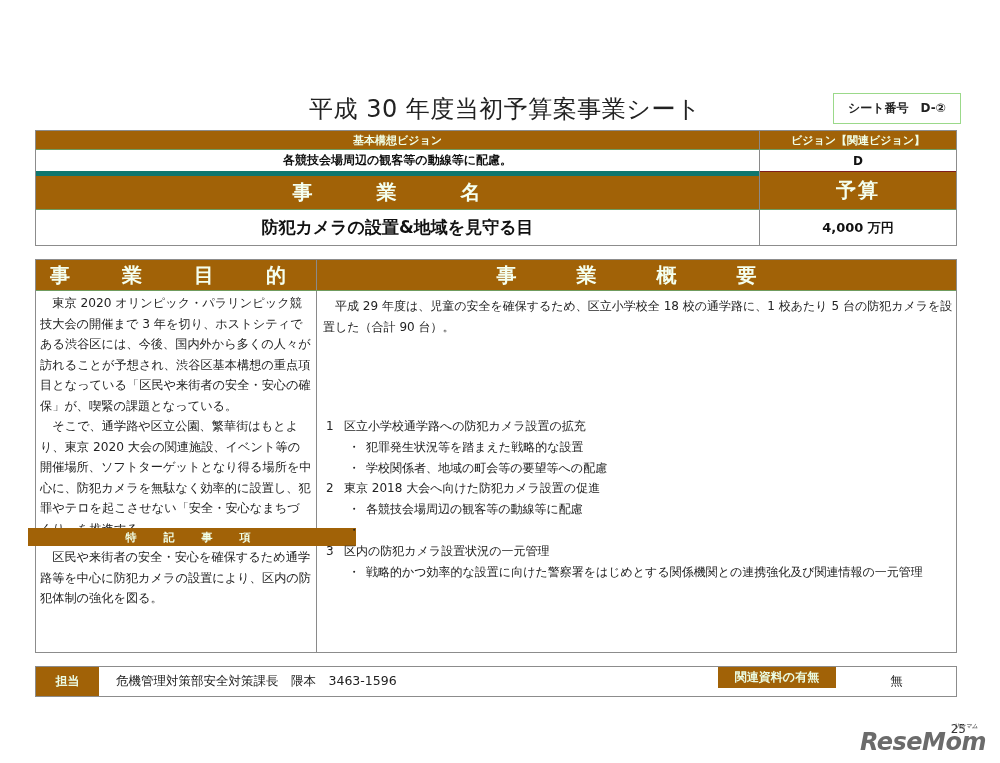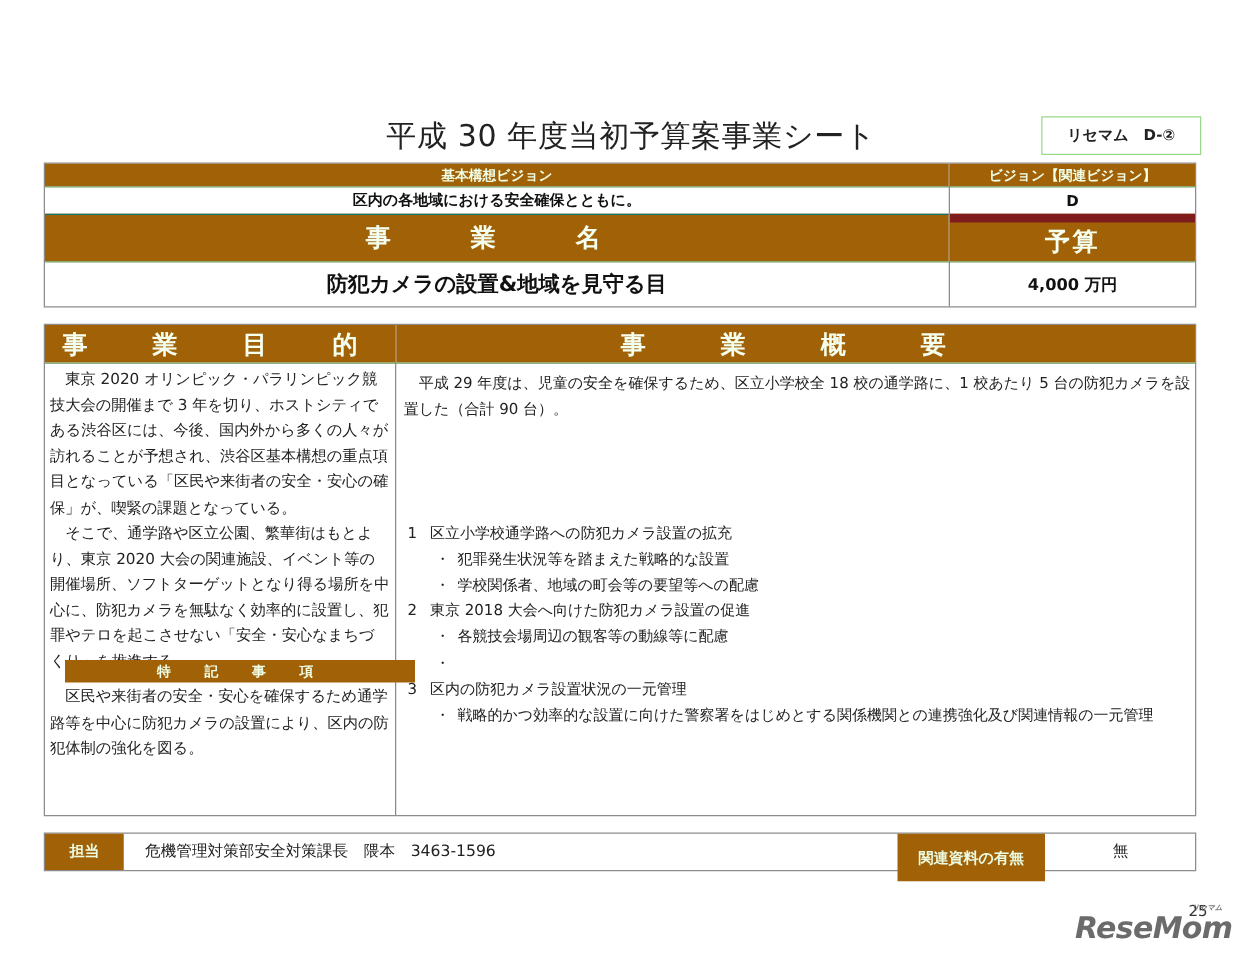--- a/index.html
+++ b/index.html
@@ -41,40 +41,40 @@
   .logo {
     right: 14px; top: 728px; font-size: 24px; font-weight: bold; color: #6b6b6b;
     letter-spacing: -0.5px; font-family: "DejaVu Sans", sans-serif; font-style: italic;
   }
   .logo-small { position: absolute; right: 8px; top: -6px; font-size: 6px; color: #777; letter-spacing: 0; }
 </style>
 </head>
 <body>
 
 <div class="abs title">平成 30 年度当初予算案事業シート</div>
-<div class="abs sheet-box">リセマム　D-②</div>
+<div class="abs sheet-box">シート番号　D-②</div>
 
 <div class="abs bordered" style="left:35px; top:130px; width:922px; height:116px;"></div>
 <div class="cell green" style="left:36px; top:131px; width:723px; height:18px;">
   <span class="hdr-small">基本構想ビジョン</span>
 </div>
 <div class="cell green" style="left:760px; top:131px; width:196px; height:18px;">
   <span class="hdr-small">ビジョン【関連ビジョン】</span>
 </div>
 <div class="hline" style="left:36px; top:149px; width:920px; background:#6f9b5e;"></div>
 <div class="cell" style="left:36px; top:150px; width:723px; height:21px;">
-  <span class="val-small">区内の各地域における安全確保とともに。</span>
+  <span class="val-small">各競技会場周辺の観客等の動線等に配慮。</span>
 </div>
 <div class="cell" style="left:760px; top:150px; width:196px; height:21px;">
   <span class="val-small">D</span>
 </div>
-<div class="cell green" style="left:36px; top:171px; width:723px; height:38px; border-top:1px solid #0f766e;">
+<div class="cell green" style="left:36px; top:171px; width:723px; height:38px; border-top:5px solid #0f766e;">
   <span class="hdr-big">事　業　名</span>
 </div>
-<div class="cell green" style="left:760px; top:171px; width:196px; height:38px; border-top:7px solid #7f1d1d;">
+<div class="cell green" style="left:760px; top:171px; width:196px; height:38px; border-top:1px solid #7f1d1d;">
   <span class="hdr-budget">予算</span>
 </div>
 <div class="hline" style="left:36px; top:209px; width:920px; background:#6f9b5e;"></div>
 <div class="cell" style="left:36px; top:210px; width:723px; height:35px;">
   <span class="val-big">防犯カメラの設置&amp;地域を見守る目</span>
 </div>
 <div class="cell" style="left:760px; top:210px; width:196px; height:35px;">
   <span class="val-small" style="font-size:13px;">4,000 万円</span>
 </div>
 <div class="vline" style="left:759px; top:131px; height:114px; background:#8a8a8a;"></div>
@@ -87,21 +87,21 @@
   <span class="hdr-big" style="letter-spacing:20px;">事　業　概　要</span>
 </div>
 <div class="vline" style="left:316px; top:260px; height:392px; background:#8a8a8a;"></div>
 <div class="hline" style="left:36px; top:290px; width:920px; background:#6f9b5e;"></div>
 
 <div class="para" style="left:40px; top:293px; width:272px;">
   <p class="indent">東京 2020 オリンピック・パラリンピック競技大会の開催まで 3 年を切り、ホストシティである渋谷区には、今後、国内外から多くの人々が訪れることが予想され、渋谷区基本構想の重点項目となっている「区民や来街者の安全・安心の確保」が、喫緊の課題となっている。</p>
   <p class="indent">そこで、通学路や区立公園、繁華街はもとより、東京 2020 大会の関連施設、イベント等の開催場所、ソフトターゲットとなり得る場所を中心に、防犯カメラを無駄なく効率的に設置し、犯罪やテロを起こさせない「安全・安心なまちづくり」を推進する。</p>
 </div>
 
-<div class="cell green" style="left:52px; top:528px; width:280px; height:18px;">
+<div class="cell green" style="left:28px; top:528px; width:328px; height:18px;">
   <span class="hdr-small" style="letter-spacing:8px;">特　記　事　項</span>
 </div>
 <div class="para" style="left:40px; top:547px; width:272px;">
   <p class="indent">区民や来街者の安全・安心を確保するため通学路等を中心に防犯カメラの設置により、区内の防犯体制の強化を図る。</p>
 </div>
 
 <div class="para" style="left:323px; top:296px; width:630px; font-size:12px;">
   <p class="indent">平成 29 年度は、児童の安全を確保するため、区立小学校全 18 校の通学路に、1 校あたり 5 台の防犯カメラを設置した（合計 90 台）。</p>
 </div>
 <div class="para" style="left:326px; top:416px; width:625px; font-size:12px; line-height:20.8px;">
@@ -138,21 +138,21 @@
   </div>
 </div>
 
 <div class="abs bordered" style="left:35px; top:666px; width:922px; height:31px;"></div>
 <div class="cell green" style="left:36px; top:667px; width:63px; height:29px;">
   <span class="footer-lbl">担当</span>
 </div>
 <div class="cell" style="left:100px; top:667px; width:617px; height:29px; justify-content:flex-start; padding-left:16px;">
   <span style="font-size:12.5px; color:#222;">危機管理対策部安全対策課長　隈本　3463-1596</span>
 </div>
-<div class="cell green" style="left:718px; top:667px; width:118px; height:38px;">
+<div class="cell green" style="left:718px; top:667px; width:118px; height:21px;">
   <span class="footer-lbl">関連資料の有無</span>
 </div>
 <div class="cell" style="left:837px; top:667px; width:119px; height:29px;">
   <span style="font-size:12.5px; color:#222;">無</span>
 </div>
 
 <div class="abs page-num">25</div>
 <div class="abs logo">
   <span>ReseMom</span>
   <span class="logo-small">リセマム</span>

